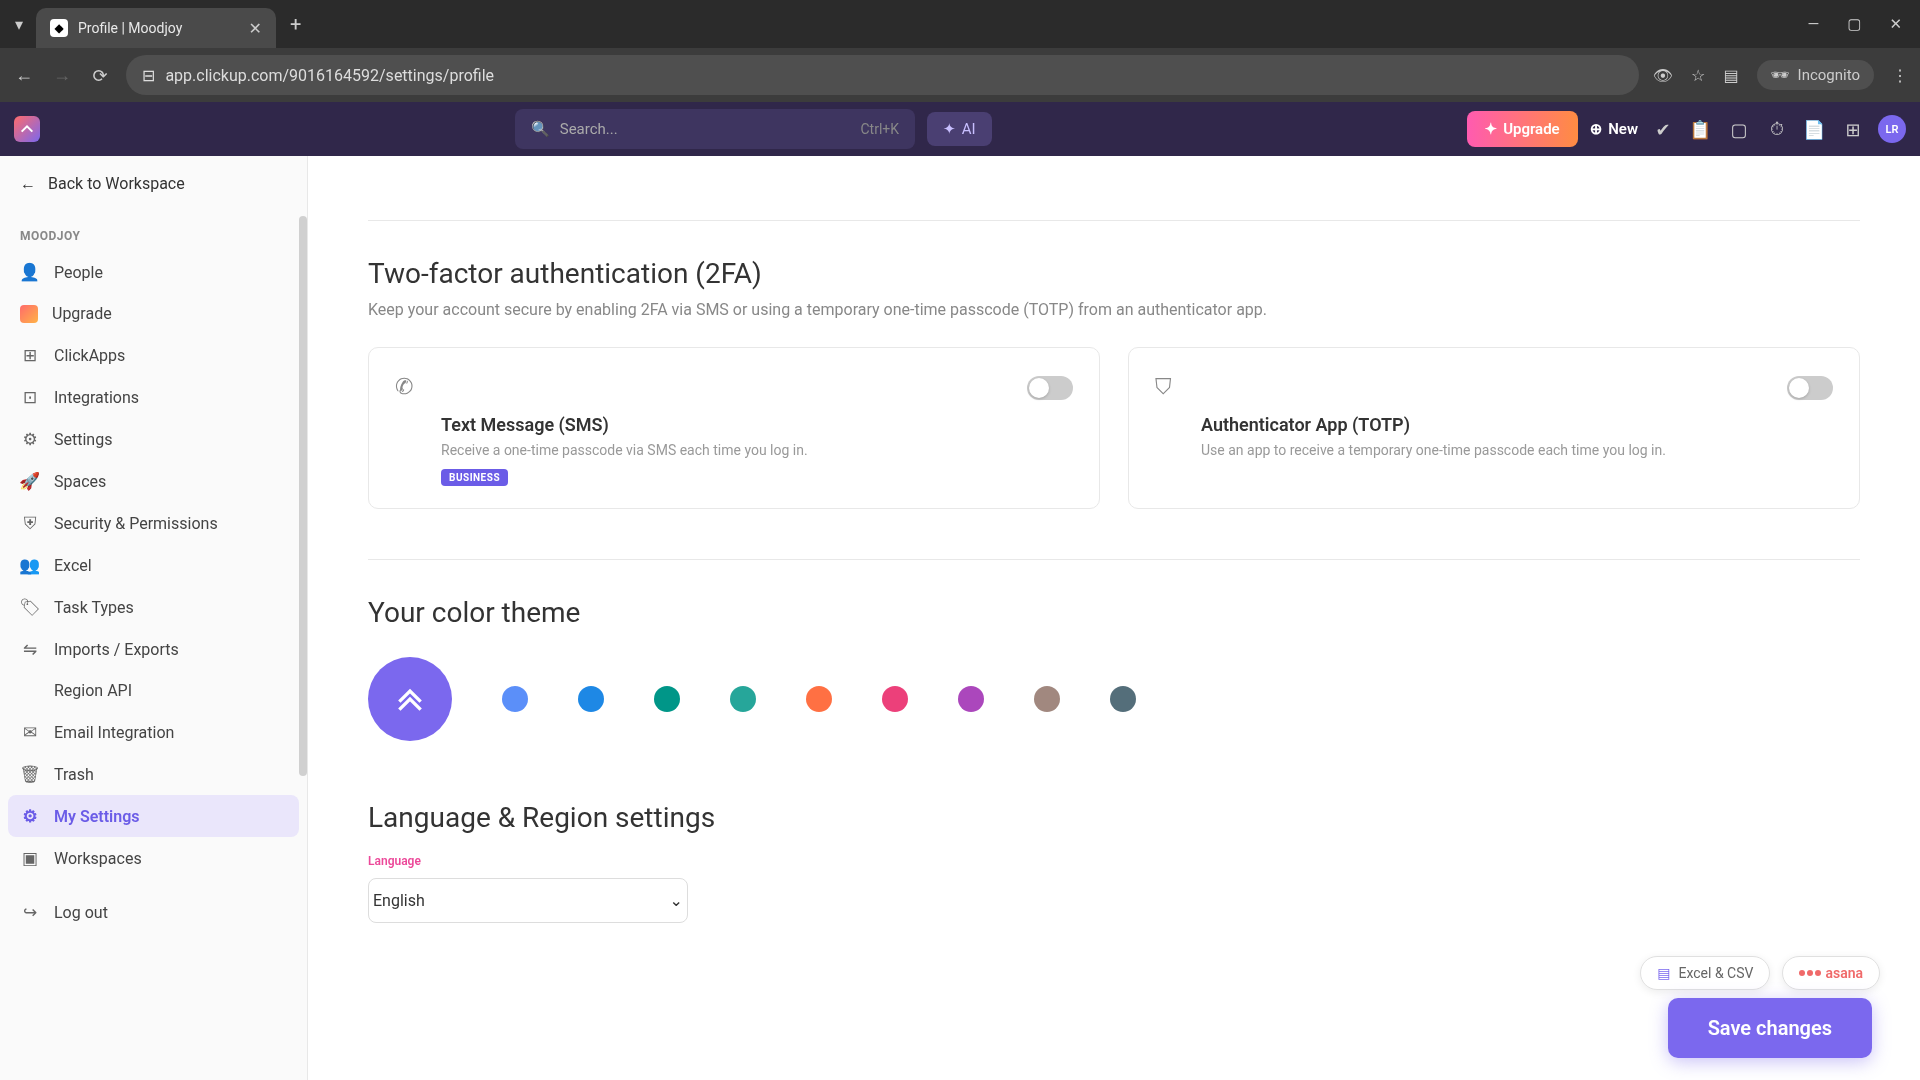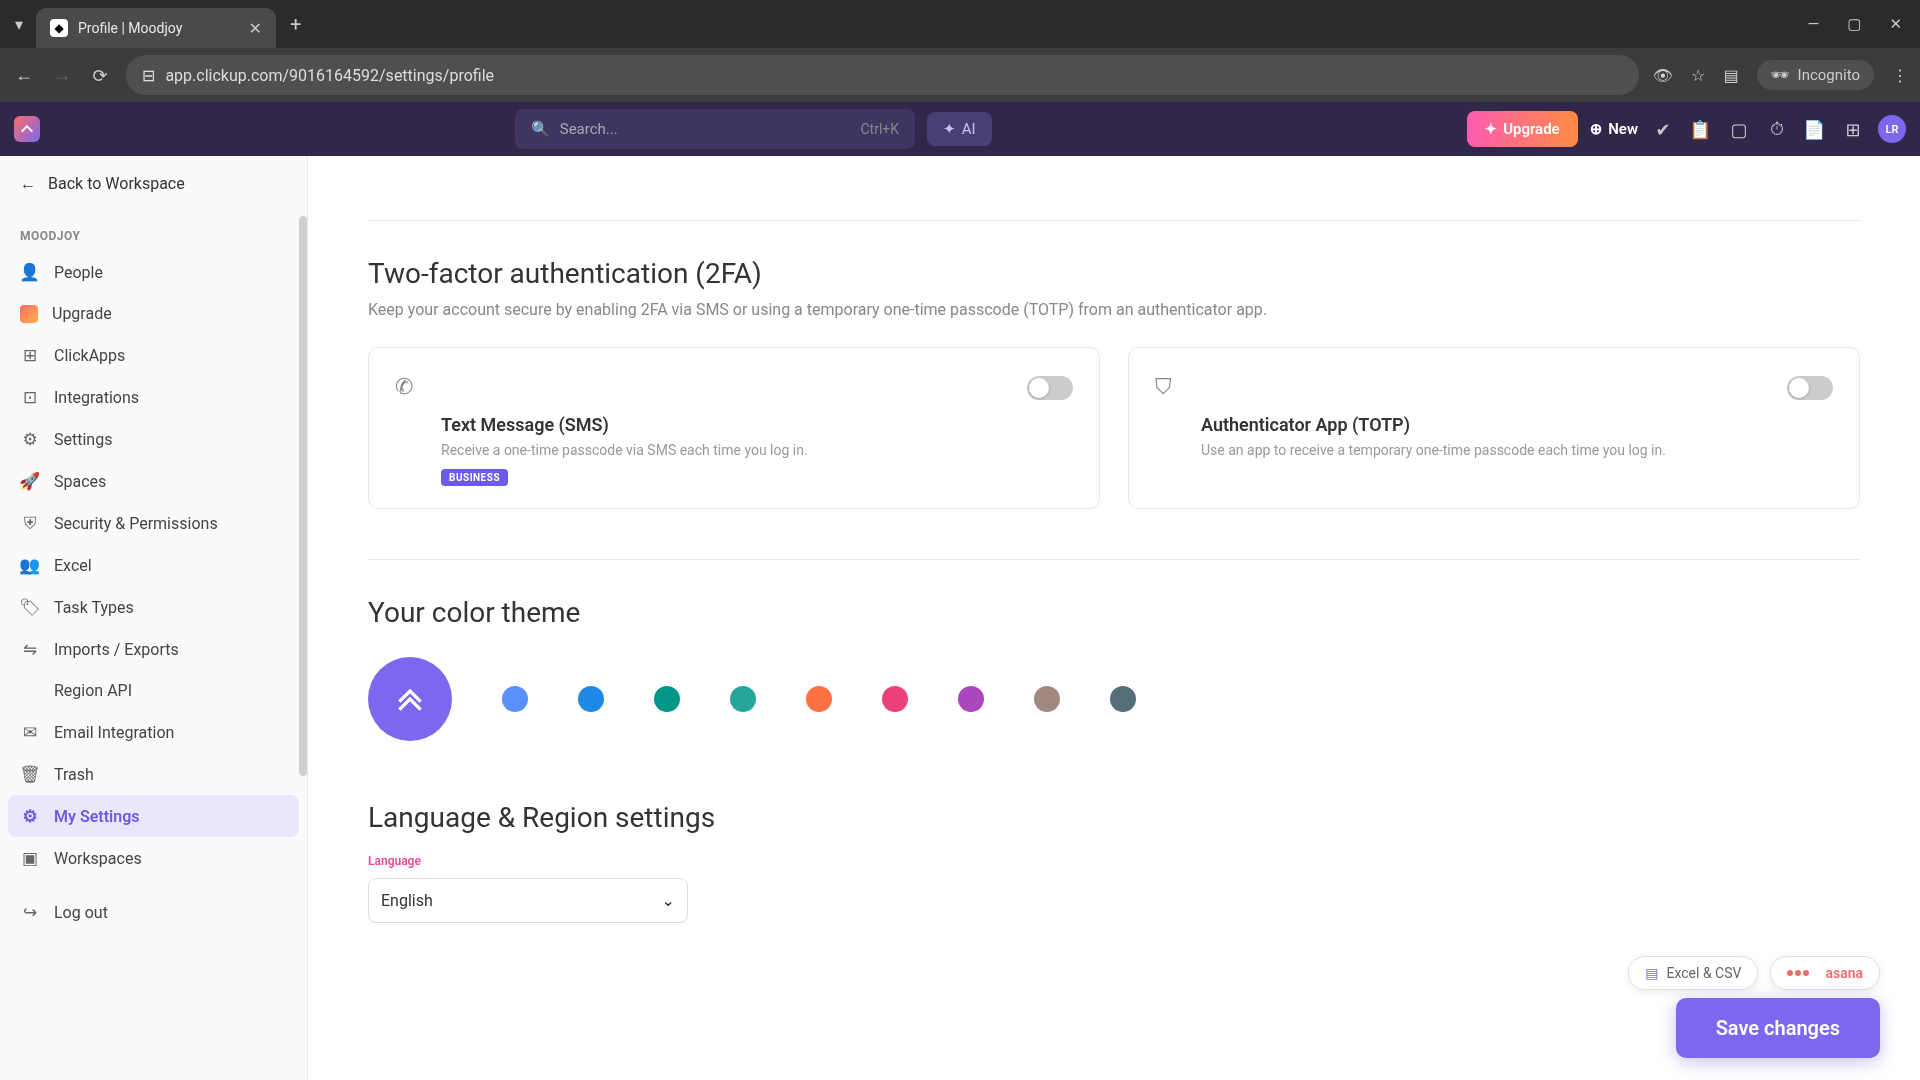--- a/index.html
+++ b/index.html
@@ -60,26 +60,26 @@
 .badge { display: inline-block; background: #6b5ce7; color: #fff; font-size: 10px; font-weight: 700; padding: 3px 8px; border-radius: 4px; margin-top: 8px; letter-spacing:0.5px;}
 .toggle { width: 46px; height: 24px; background: #ccc; border-radius: 12px; position: relative; flex-shrink: 0; margin-top:6px;}
 .toggle::after { content: ''; position: absolute; width: 20px; height: 20px; background: #fff; border-radius: 50%; top: 2px; left: 2px; box-shadow:0 1px 3px rgba(0,0,0,0.2);}
 
 .color-swatches { display: flex; gap: 50px; align-items: center; margin-top: 28px; margin-bottom: 60px;}
 .swatch { width: 26px; height: 26px; border-radius: 50%; }
 .swatch.selected { width: 84px; height: 84px; display: flex; align-items: center; justify-content: center; }
 .swatch.selected svg { width: 32px; height: 32px; }
 
 .field-label { font-size: 12px; font-weight: 600; color: #ec4899; margin-bottom: 10px; }
-.select { border: 1px solid #ddd; border-radius: 8px; padding: 12px 12px; width: 320px; display: flex; justify-content: space-between; align-items: center; font-size: 16px; color: #333; }
-
-.save-btn { position: fixed; bottom: 22px; right: 40px; background: #7b68ee; color: #fff; font-size: 20px; font-weight: 600; padding: 18px 40px; border-radius: 10px; box-shadow: 0 4px 18px rgba(123,104,238,0.4); }
+.select { border: 1px solid #ddd; border-radius: 8px; padding: 12px 4px; width: 320px; display: flex; justify-content: space-between; align-items: center; font-size: 16px; color: #333; }
+
+.save-btn { position: fixed; bottom: 22px; right: 48px; background: #7b68ee; color: #fff; font-size: 20px; font-weight: 600; padding: 18px 40px; border-radius: 10px; box-shadow: 0 4px 18px rgba(123,104,238,0.4); }
 .float-badges { position: fixed; bottom: 90px; right: 40px; display: flex; gap: 12px; }
 .float-badge { background: #fff; border: 1px solid #e0e0e0; border-radius: 22px; padding: 8px 16px; display: flex; align-items: center; gap: 8px; font-size: 14px; color: #666; box-shadow:0 2px 8px rgba(0,0,0,0.08);}
-.asana-logo { color:#f06a6a; font-weight:600; display:flex;align-items:center;gap:16px;}
+.asana-logo { color:#f06a6a; font-weight:600; display:flex;align-items:center;gap:4px;}
 .asana-dots { display:inline-flex; gap:2px;}
 .asana-dots span{width:6px;height:6px;border-radius:50%;background:#f06a6a;}
 </style>
 </head>
 <body>
 
 <div class="browser-chrome">
   <div class="tab-dropdown">▾</div>
   <div class="tab">
     <div class="tab-favicon">◆</div>

